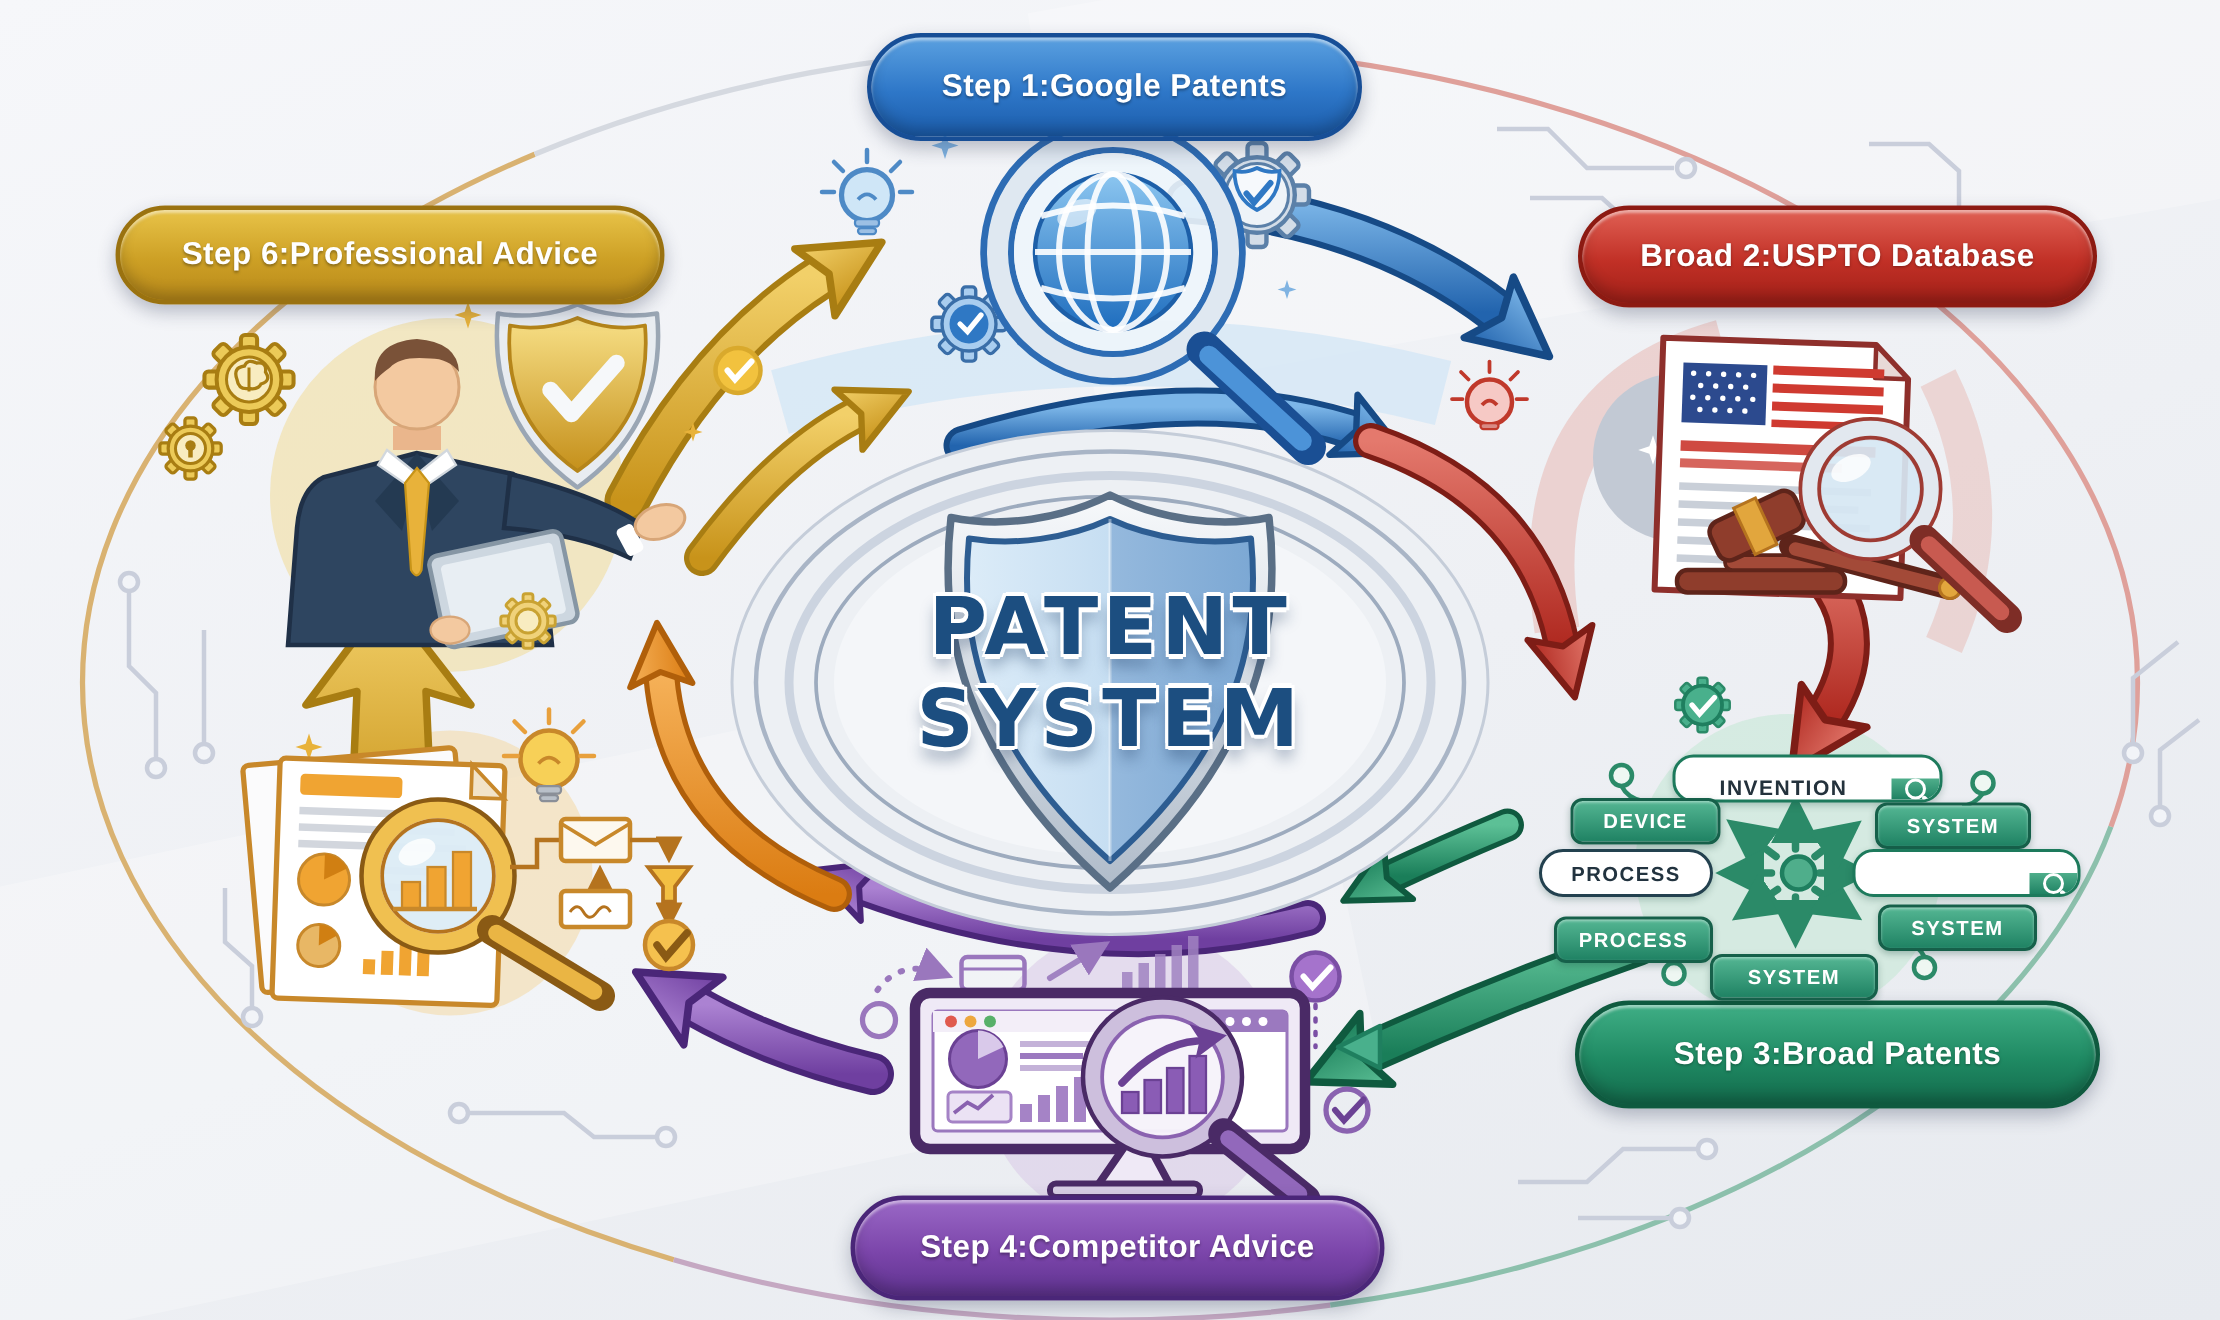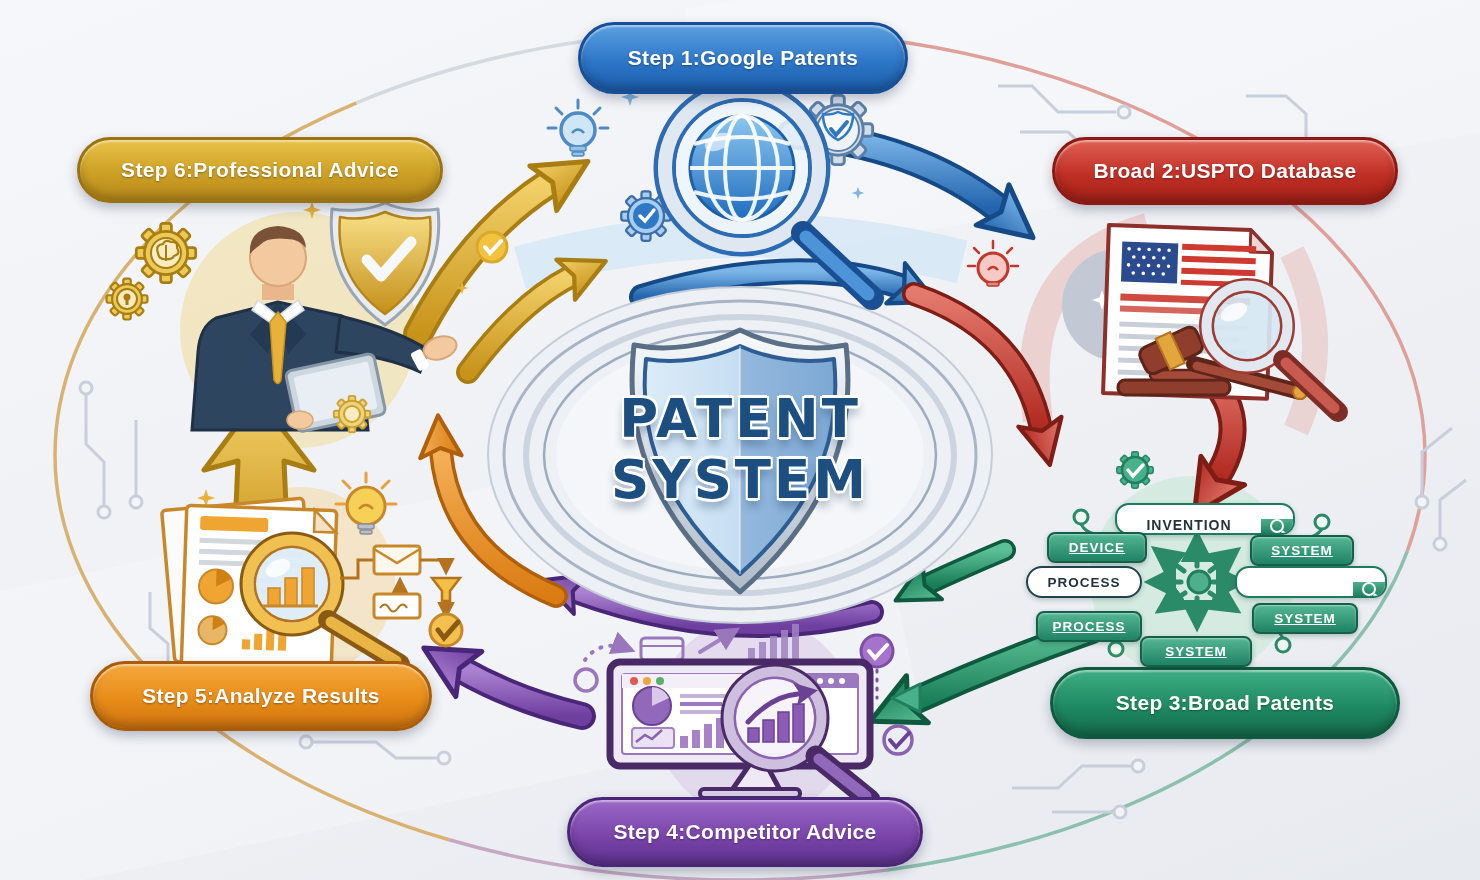--- a/index.html
+++ b/index.html
@@ -13,21 +13,21 @@
   .p2{left:1052px;top:137px;width:340px;height:62px;background:linear-gradient(180deg,#e06054,#c13026 55%,#a32018);border:3px solid #8c1a12;}
   .p3{left:1050px;top:667px;width:344px;height:66px;background:linear-gradient(180deg,#3fae85,#1f8a63 55%,#136b4c);border:3px solid #0f5a3f;}
   .p4{left:567px;top:797px;width:350px;height:64px;background:linear-gradient(180deg,#9a68c6,#7b45aa 55%,#5f3390);border:3px solid #4a2678;text-align:center;}
   .p5{left:90px;top:661px;width:336px;height:64px;background:linear-gradient(180deg,#f5a83e,#e88c18 55%,#cf7410);border:3px solid #a85c08;}
   .p6{left:77px;top:137px;width:360px;height:60px;background:linear-gradient(180deg,#e8c348,#cda025 55%,#b8891a);border:3px solid #9a7210;}
   .ctitle{position:absolute;left:460px;top:388px;width:560px;text-align:center;font-weight:bold;font-size:53px;line-height:61px;
     letter-spacing:3px;color:#1c4e80;font-family:"DejaVu Sans",sans-serif;
     text-shadow:-2px -2px 0 #fff,2px -2px 0 #fff,-2px 2px 0 #fff,2px 2px 0 #fff,0 -3px 0 #fff,0 3px 0 #fff,0 8px 10px rgba(25,55,95,.4);}
   .kw{position:absolute;display:flex;align-items:center;justify-content:center;font-weight:bold;font-size:13.5px;letter-spacing:1px;border-radius:8px;}
   .kw.teal{background:linear-gradient(180deg,#54b693,#1f8263);border:2.5px solid #16604a;color:#fff;
-    box-shadow:inset 0 1px 2px rgba(255,255,255,.45),0 2px 5px rgba(20,70,55,.3);text-decoration:underline;}
+    box-shadow:inset 0 1px 2px rgba(255,255,255,.45),0 2px 5px rgba(20,70,55,.3);}
   .kw.white{background:#fff;border:2.5px solid #23414f;color:#22333f;border-radius:999px;box-shadow:0 2px 5px rgba(20,70,55,.25);}
   .kwsearch{position:absolute;display:flex;align-items:flex-end;background:#fff;border:2.5px solid #1d7a5c;border-radius:14px;overflow:hidden;
     box-shadow:0 2px 5px rgba(20,70,55,.25);}
   .kwsearch .kwtxt{flex:1;display:flex;align-items:center;justify-content:center;font-weight:bold;font-size:14px;letter-spacing:1px;color:#24323c;}
   .kwsearch .kwbtn{width:32px;background:linear-gradient(180deg,#4fae8b,#1f8263);display:flex;align-items:center;justify-content:center;}
   .lens{position:relative;width:10px;height:10px;border:2.5px solid #fff;border-radius:50%;display:inline-block;}
   .lens::after{content:"";position:absolute;width:7px;height:2.5px;background:#fff;border-radius:2px;transform:rotate(45deg);right:-6px;bottom:-3px;}
 </style>
 </head>
 <body>
@@ -599,24 +599,20 @@
   <div>USPTO Database</div>
 </div>
 <div class="pill p3">
   <div>Step 3:</div>
   <div>Broad Patents</div>
 </div>
 <div class="pill p4">
   <div>Step 4:</div>
   <div>Competitor Advice</div>
 </div>
-<div class="pill p5">
-  <div>Step 5:</div>
-  <div>Analyze Results</div>
-</div>
 <div class="pill p6">
   <div>Step 6:</div>
   <div>Professional Advice</div>
 </div>
 
 <div class="ctitle">
   <div>PATENT</div>
   <div>SYSTEM</div>
 </div>
 

